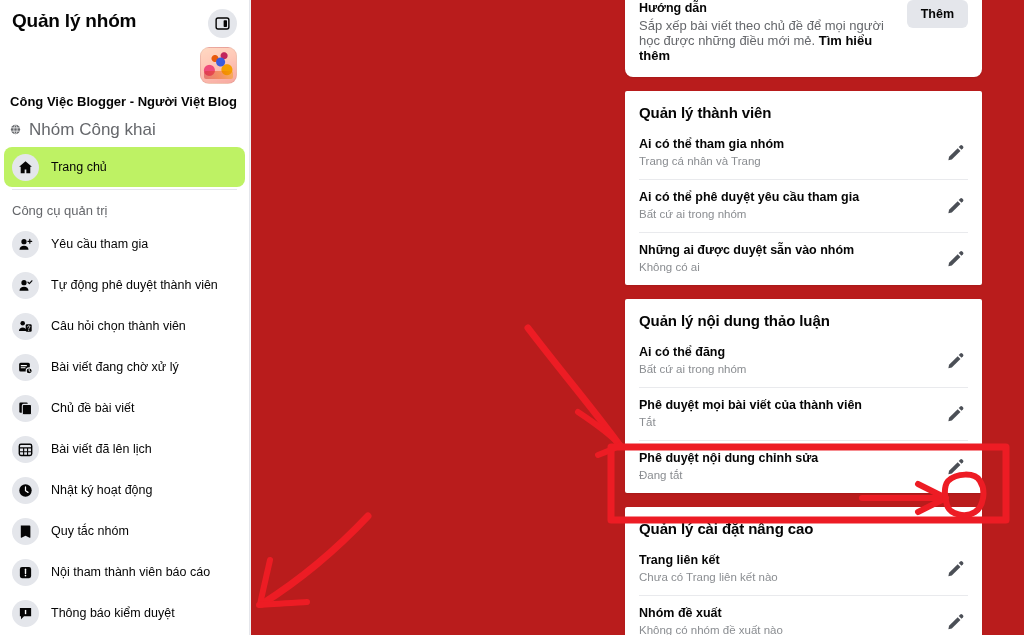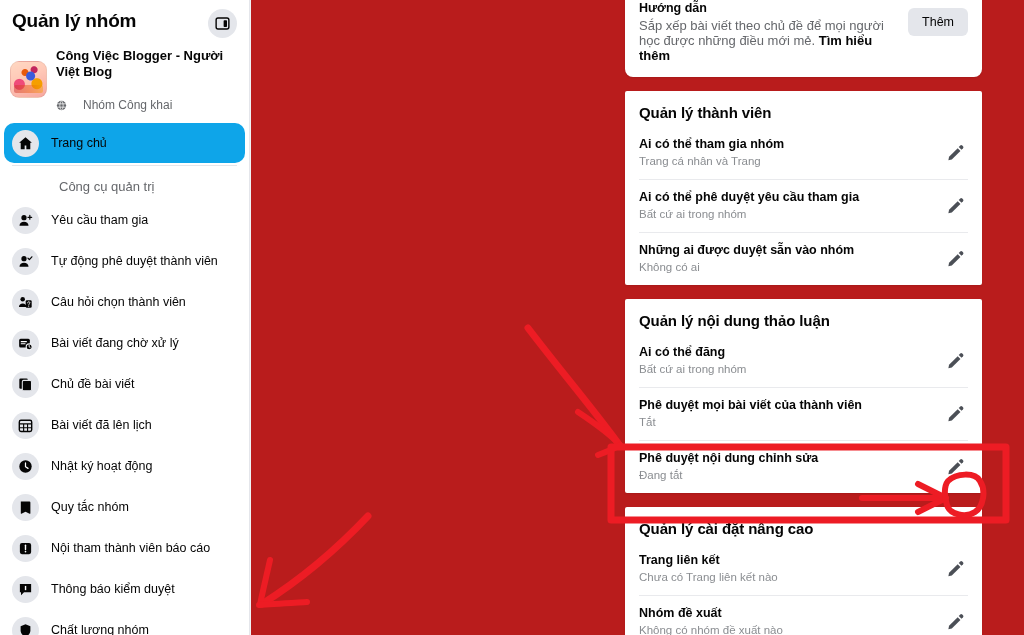--- a/index.html
+++ b/index.html
@@ -29,22 +29,23 @@
     color: #050505; line-height: 24px;
   }
   .collapse-btn {
     width: 29px; height: 29px; border-radius: 50%;
     background: #e4e6eb; display: flex; align-items: center; justify-content: center;
     cursor: pointer; flex: 0 0 auto;
   }
   .collapse-btn svg { display: block; }
 
   .group-row {
-    display: flex; align-items: center; gap: 9px;
+    display: flex; align-items: flex-end; gap: 9px;
     padding: 7px 12px 10px 10px;
+    flex-direction: column;
   }
   .group-avatar {
     width: 37px; height: 37px; border-radius: 9px; flex: 0 0 auto;
     background:
       radial-gradient(circle at 24% 64%, #ef4b7a 0 5px, transparent 6px),
       radial-gradient(circle at 56% 40%, #3b5bdb 0 4px, transparent 5px),
       radial-gradient(circle at 74% 62%, #f59f00 0 5px, transparent 6px),
       radial-gradient(circle at 40% 30%, #e8590c 0 3px, transparent 4px),
       radial-gradient(circle at 66% 22%, #c2255c 0 3px, transparent 4px),
       linear-gradient(160deg, #ffd8c2 0%, #ffc9b8 40%, #f7a8a0 100%);
@@ -54,45 +55,45 @@
   .group-avatar::after {
     content: ""; position: absolute; left: 3px; right: 3px; bottom: 4px; height: 8px;
     background: linear-gradient(90deg,#c92a2a,#e8590c,#f59f00);
     opacity: .45; border-radius: 2px;
   }
   .group-meta { min-width: 0; padding-top: 1px; }
   .group-name {
     font-size: 13px; font-weight: 600; line-height: 16px; color: #050505;
   }
   .group-privacy {
-    display: flex; align-items: center; gap: 16px;
-    font-size: 12px; color: #65676b; margin-top: 19px; line-height: 13px;
+    display: flex; align-items: center; gap: 8px;
+    font-size: 17px; color: #65676b; margin-top: 13px; line-height: 13px;
   }
   .globe-ic { flex: 0 0 auto; display:block; }
 
   .sb-divider { height: 1px; background: #e4e6eb; margin: 2px 12px 4px 12px; }
 
   .sb-item {
     display: flex; align-items: center; gap: 12px;
     height: 40px; margin: 1px 4px; padding: 0 8px;
     border-radius: 8px; cursor: pointer;
   }
-  .sb-item.active-gray { background: #0ea5e9; border-radius: 10px; }
+  .sb-item.active-gray { background: #bef264; }
   .sb-icon {
     width: 27px; height: 27px; border-radius: 50%;
     background: #e4e6eb; flex: 0 0 auto;
     display: flex; align-items: center; justify-content: center;
   }
   .sb-icon svg { display: block; }
   .sb-label {
     font-size: 12.5px; color: #050505; line-height: 16px; white-space: nowrap;
   }
   .sb-section-title {
     font-size: 13px; color: #65676b; font-weight: 400;
-    padding: 9px 12px 4px 12px; line-height: 16px; margin-left: 47px;
+    padding: 9px 12px 4px 12px; line-height: 16px;
   }
 
   
   .main {
     position: absolute; left: 251px; top: 0;
     width: 773px; height: 635px; background: #b91c1c;
   }
   .content-col {
     position: absolute; left: 374px; top: 0; width: 357px;
   }
@@ -107,22 +108,22 @@
     padding: 13px 0 6px 0; letter-spacing: -.1px;
   }
 
   .guide-row { display: flex; align-items: flex-start; gap: 10px; padding: 12px 0 14px 0; }
   .guide-text { flex: 1 1 auto; min-width: 0; }
   .guide-title { font-size: 12.5px; font-weight: 700; color: #050505; line-height: 16px; }
   .guide-desc { font-size: 13px; color: #65676b; line-height: 15px; margin-top: 2px; }
   .guide-desc b { color: #050505; font-weight: 700; }
   .btn-secondary {
     background: #e4e6eb; color: #050505; border: none; border-radius: 6px;
-    font-family: inherit; font-size: 12.5px; font-weight: 400;
-    padding: 7px 14px; cursor: pointer; flex: 0 0 auto; margin-top: 8px;
+    font-family: inherit; font-size: 12.5px; font-weight: 700;
+    padding: 7px 14px; cursor: pointer; flex: 0 0 auto; margin-top: 0;
   }
 
   .setting-row {
     display: flex; align-items: center; justify-content: space-between;
     gap: 18px; padding: 9px 0 10px 0;
     border-top: 1px solid #e9eaed;
   }
   .setting-row.no-border { border-top: none; }
   .setting-texts { min-width: 0; }
   .setting-label { font-size: 12.5px; font-weight: 700; color: #050505; line-height: 16px; }

